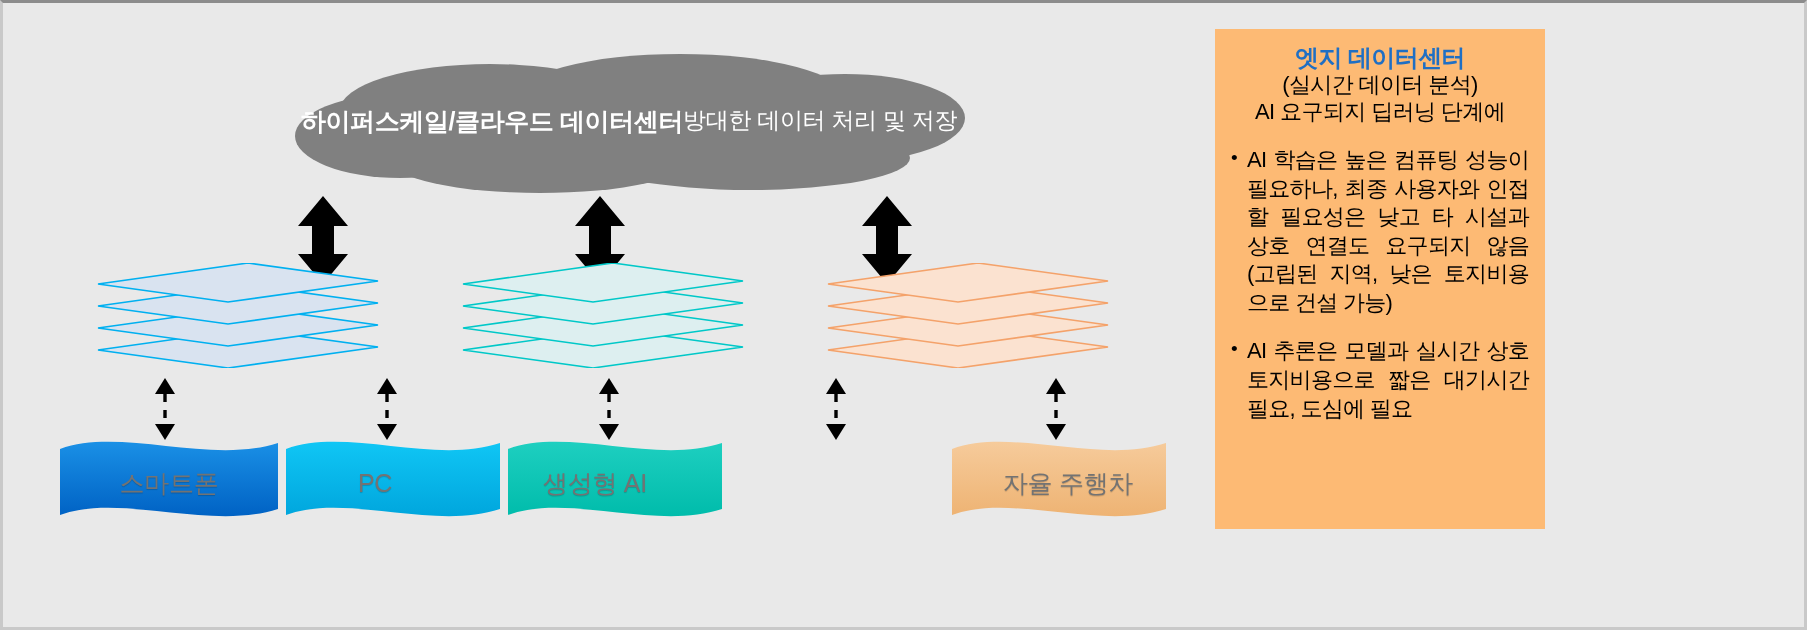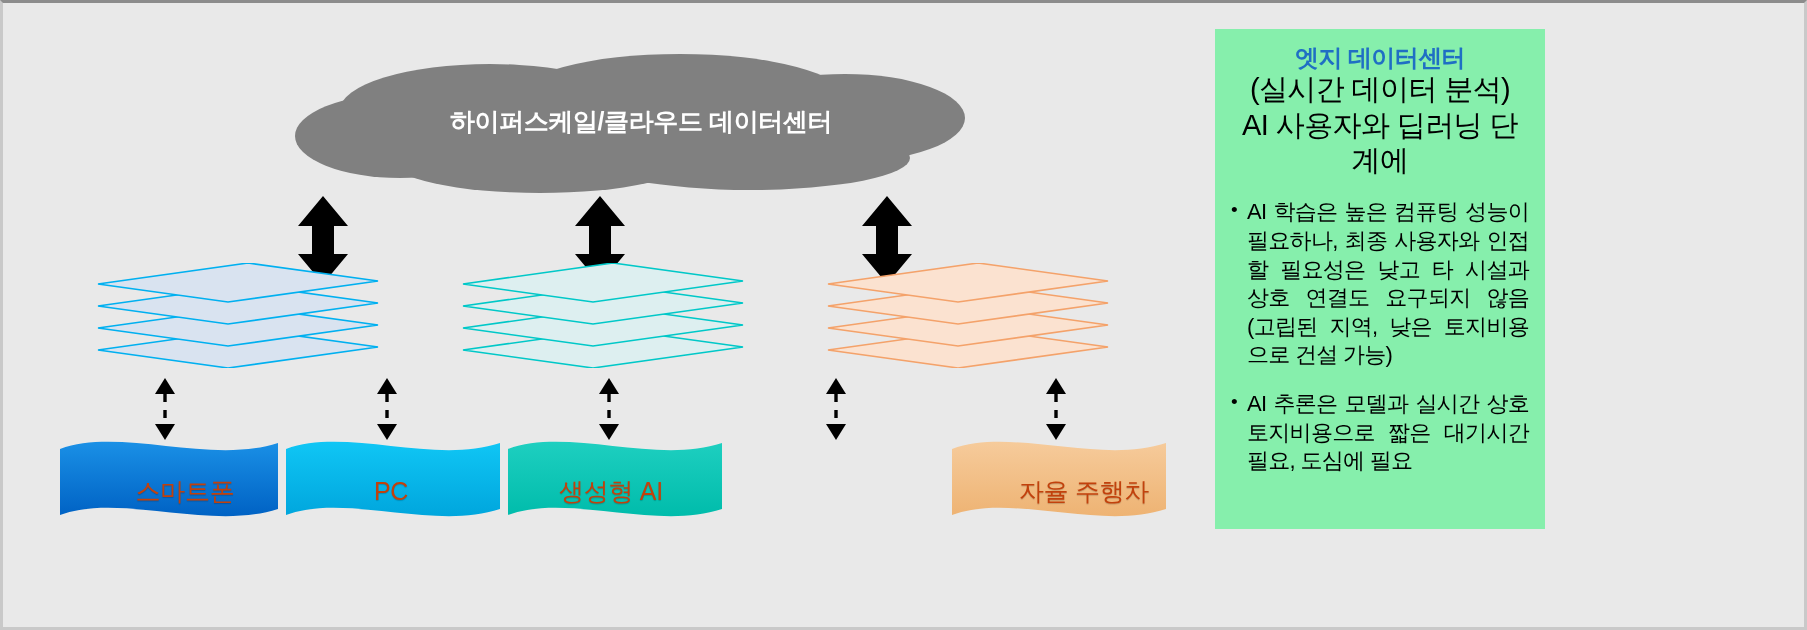--- a/index.html
+++ b/index.html
@@ -14,53 +14,53 @@
     box-sizing:border-box;
     border-top:3px solid #8c8c8c;
     border-left:3px solid #c9c9c9;
     border-right:3px solid #c9c9c9;
     border-bottom:3px solid #c9c9c9;
   }
   
   #cloud-group{position:absolute;left:277px;top:45px;width:690px;height:145px;}
   #cloud-svg{position:absolute;left:0;top:0;}
   #cloud-text{
-    position:absolute;left:16px;top:0;width:690px;height:145px;
+    position:absolute;left:4px;top:0;width:690px;height:145px;
     display:flex;flex-direction:row;align-items:center;justify-content:center;
     color:#ffffff;text-align:center;line-height:1.28;pointer-events:none;
   }
   #cloud-title{font-size:25px;font-weight:bold;letter-spacing:-0.4px;}
   #cloud-sub{font-size:23px;font-weight:normal;letter-spacing:-0.3px;}
   
   .bigarrow{position:absolute;width:54px;height:88px;}
   
   .stack{position:absolute;width:290px;height:105px;}
   
   .smallarrow{position:absolute;width:22px;height:62px;}
   
   .ribbon{position:absolute;height:88px;}
   .ribbon svg{position:absolute;left:0;top:0;}
   .ribbon-label{
-    position:absolute;left:0;top:12px;width:100%;height:100%;
+    position:absolute;left:0;top:4px;width:100%;height:100%;
     display:flex;align-items:center;justify-content:center;
-    color:#c2410c;font-size:25px;letter-spacing:-0.3px;
-    text-shadow:0 1px 1px rgba(0,0,0,.18);pointer-events:none;margin-left:16px;
+    color:#737373;font-size:25px;letter-spacing:-0.3px;
+    text-shadow:0 1px 1px rgba(0,0,0,.18);pointer-events:none;
   }
   
   #panel{
     position:absolute;left:1212px;top:26px;width:330px;height:500px;
     background:#ffffff;box-sizing:border-box;padding:14px 16px 10px 16px;
     overflow:hidden;
   }
   #panel-heading{
     text-align:center;color:#1f6fc4;font-size:24px;font-weight:bold;
     letter-spacing:-0.6px;line-height:1.22;
   }
   .panel-center{
-    text-align:center;color:#000000;font-size:29px;line-height:1.22;
+    text-align:center;color:#000000;font-size:22px;line-height:1.22;
     letter-spacing:-0.6px;
   }
   .bullet{
     display:flex;margin-top:20px;color:#000000;font-size:22px;
     line-height:1.3;letter-spacing:-0.7px;
   }
   .bullet .dot{flex:0 0 16px;font-size:19px;line-height:1.3;}
   .bullet .btext{flex:1 1 auto;text-align:justify;text-justify:inter-character;}
 </style>
 </head>
@@ -75,20 +75,21 @@
         <ellipse cx="210" cy="62" rx="150" ry="46" fill="#808080"></ellipse>
         <ellipse cx="400" cy="50" rx="165" ry="44" fill="#808080"></ellipse>
         <ellipse cx="565" cy="70" rx="120" ry="44" fill="#808080"></ellipse>
         <ellipse cx="120" cy="88" rx="105" ry="42" fill="#808080"></ellipse>
         <ellipse cx="260" cy="112" rx="150" ry="33" fill="#808080"></ellipse>
         <ellipse cx="470" cy="110" rx="160" ry="32" fill="#808080"></ellipse>
       </g>
     </svg>
     <div id="cloud-text">
       <div id="cloud-title">하이퍼스케일/클라우드 데이터센터</div>
+      <div id="cloud-sub">방대한 데이터 처리 및 저장</div>
     </div>
   </div>
 
   <svg class="bigarrow" style="left:293px;top:193px;" viewBox="0 0 54 88">
     <path d="M27 0 L52 30 L38 30 L38 58 L52 58 L27 88 L2 58 L16 58 L16 30 L2 30 Z" fill="#000000"></path>
   </svg>
   <svg class="bigarrow" style="left:570px;top:193px;" viewBox="0 0 54 88">
     <path d="M27 0 L52 30 L38 30 L38 58 L52 58 L27 88 L2 58 L16 58 L16 30 L2 30 Z" fill="#000000"></path>
   </svg>
   <svg class="bigarrow" style="left:857px;top:193px;" viewBox="0 0 54 88">
@@ -194,24 +195,24 @@
           <linearGradient id="g5" x1="0" y1="0" x2="0" y2="1">
         <stop offset="0%" stop-color="#f6cb9b"></stop>
             <stop offset="100%" stop-color="#eeb373"></stop>
       </linearGradient>
         </defs>
       <path d="M0 14 C 60 -8, 148 30, 214 8 L214 74 C 148 96, 60 58, 0 80 Z" fill="url(#g5)"></path>
     </svg>
     <div class="ribbon-label">자율 주행차</div>
   </div>
 
-  <div id="panel" style="background: #86efac;">
+  <div id="panel" style="background: #fdba74;">
     <div id="panel-heading" style="color: rgb(31, 111, 196);">엣지 데이터센터</div>
     <div class="panel-center">(실시간 데이터 분석)</div>
-    <div class="panel-center">AI 사용자와 딥러닝 단계에</div>
+    <div class="panel-center">AI 요구되지 딥러닝 단계에</div>
 
     <div class="bullet">
       <span class="dot">•</span>
       <span class="btext">AI 학습은 높은 컴퓨팅 성능이 필요하나, 최종 사용자와 인접할 필요성은 낮고 타 시설과 상호 연결도 요구되지 않음 (고립된 지역, 낮은 토지비용으로 건설 가능)</span>
     </div>
 
     <div class="bullet">
       <span class="dot">•</span>
       <span class="btext">AI 추론은 모델과 실시간 상호 토지비용으로 짧은 대기시간 필요, 도심에 필요</span>
     </div>

